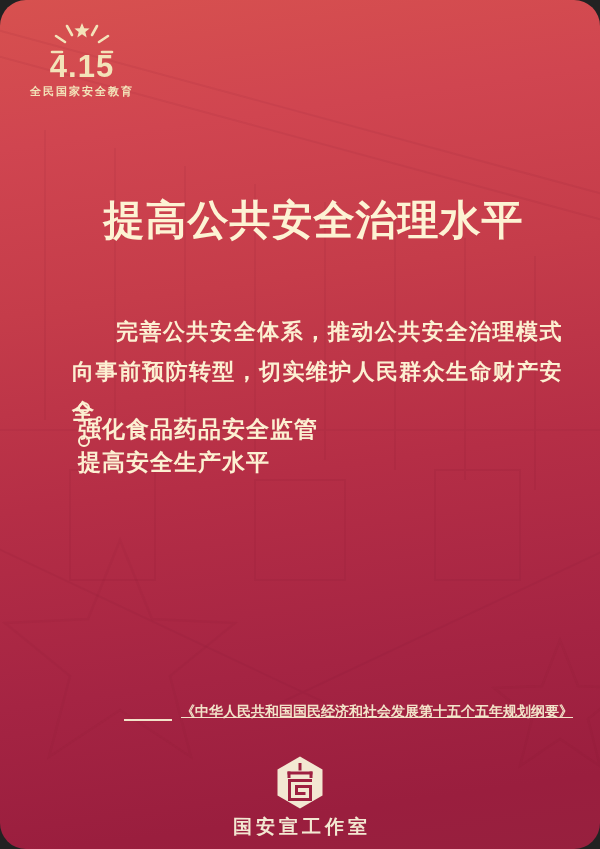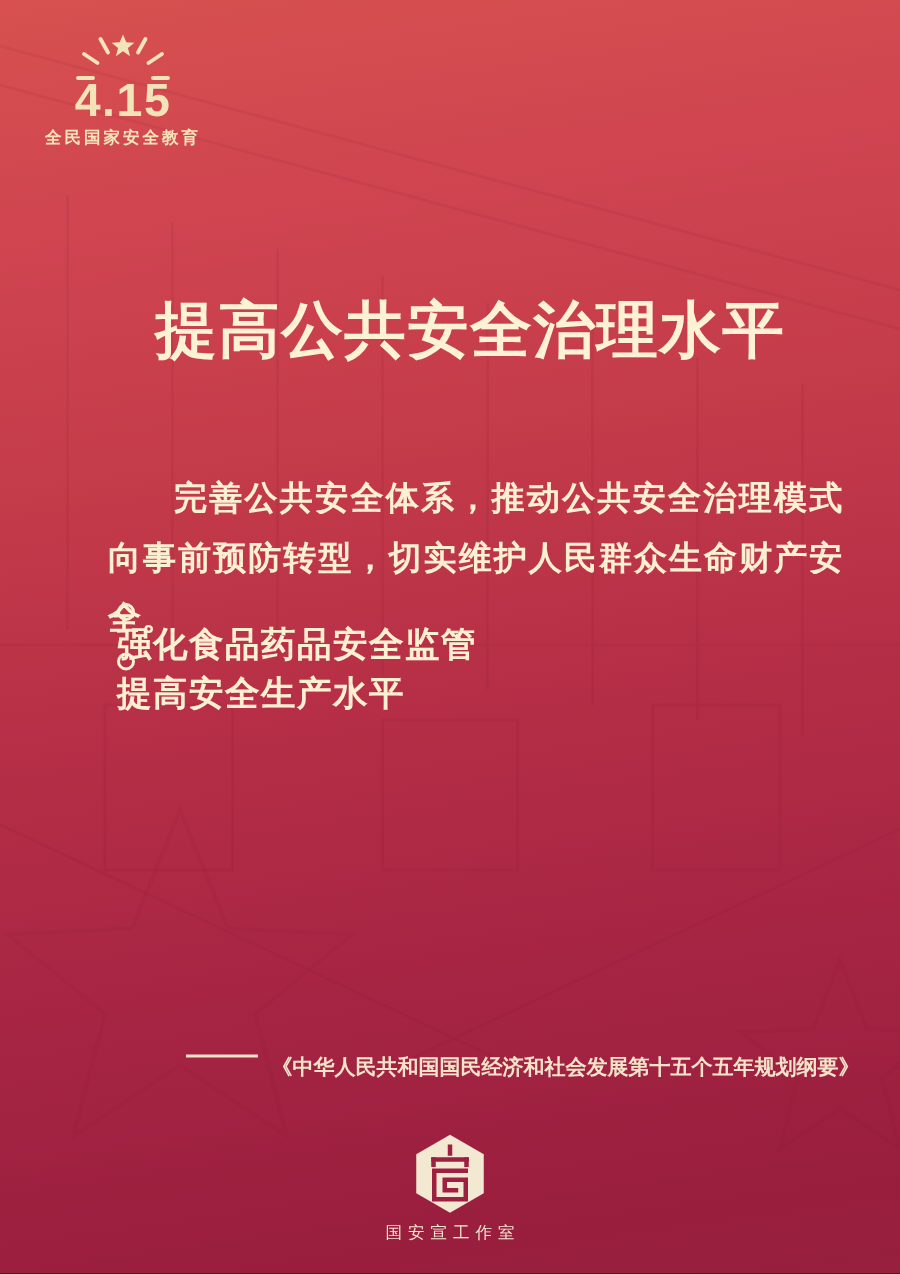--- a/index.html
+++ b/index.html
@@ -14,20 +14,21 @@
     background: linear-gradient(172deg,
       #d7514f 0%,
       #d04550 16%,
       #c53c4a 34%,
       #b52e46 55%,
       #a52443 76%,
       #9a1e3e 92%,
       #97203e 100%);
     font-family: "Liberation Sans", "DejaVu Sans", sans-serif;
     color: #fcf1d3;
+    border-radius: 26px;
   }
 
   .bg-pattern {
     position: absolute;
     inset: 0;
     pointer-events: none;
   }
 
   
   .badge {
@@ -116,22 +117,23 @@
     margin-right: 9px;
     flex: 0 0 auto;
   }
 
   
   .citation {
     position: absolute;
     top: 703px;
     left: 124px;
     display: flex;
-    align-items: flex-start;
+    align-items: flex-end;
     color: #f2e3c9;
+    text-decoration: underline;
   }
   .cite-line {
     width: 48px;
     height: 2px;
     background: #f2e3c9;
     margin-right: 9px;
     flex: 0 0 auto;
   }
   .cite-text {
     font-size: 14px;
@@ -146,22 +148,22 @@
     left: 0;
     width: 100%;
     display: flex;
     flex-direction: column;
     align-items: center;
   }
   .seal { display: block; }
   .studio-name {
     margin-top: 5px;
     font-family: "DejaVu Serif", "Liberation Serif", serif;
-    font-size: 11px;
-    font-weight: 400;
+    font-size: 19px;
+    font-weight: 700;
     letter-spacing: 4px;
     text-indent: 4px;
     color: #f3e8d2;
   }
 </style>
 </head>
 <body>
 
 <div class="poster">
 

